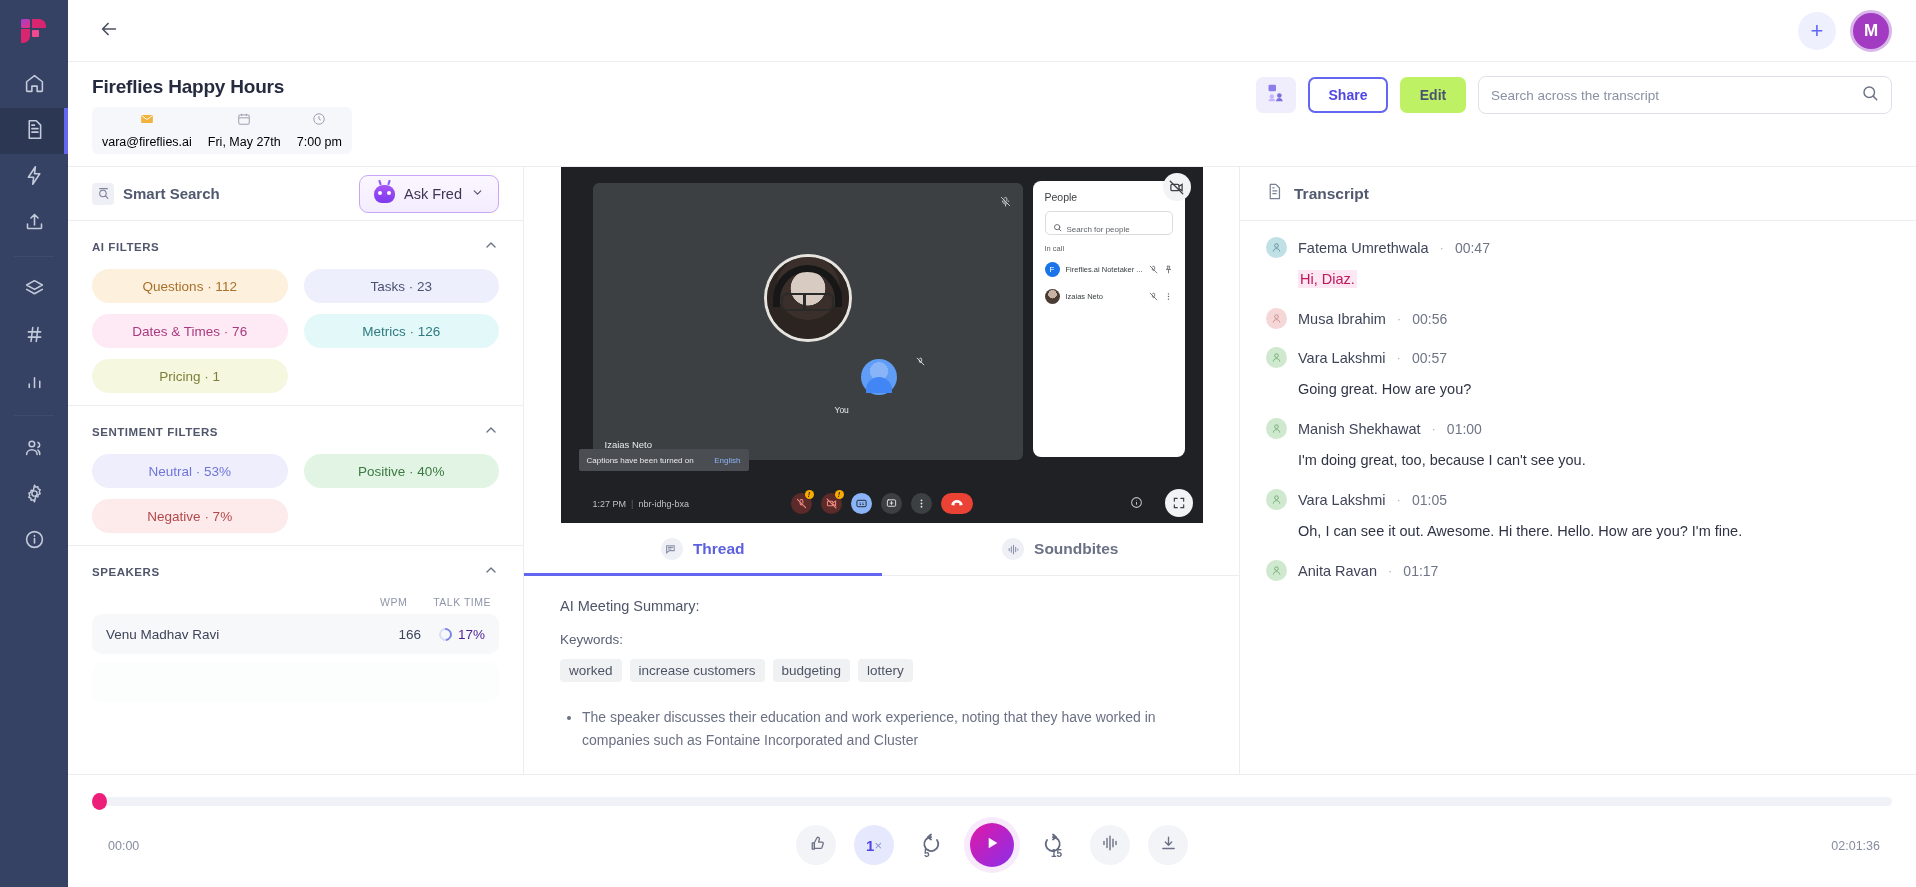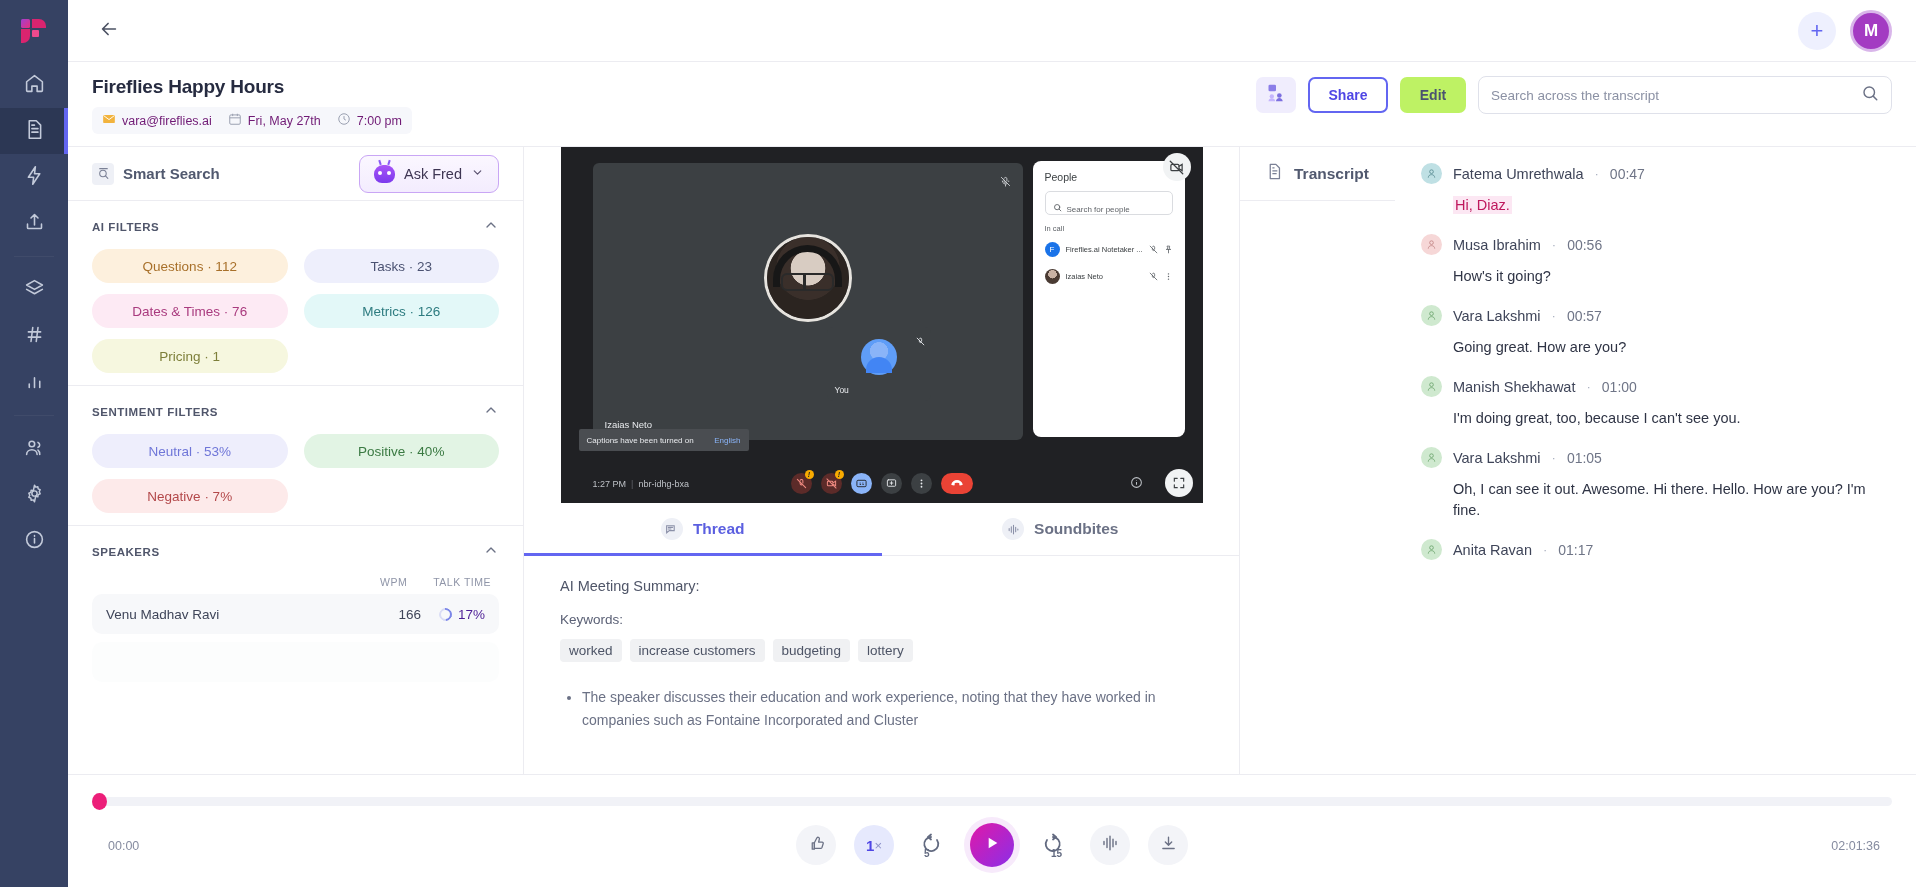--- a/index.html
+++ b/index.html
@@ -60,21 +60,21 @@
   
   .meet-head {
     padding: 14px 24px 12px 24px; border-bottom: 1px solid #ececf1; flex: 0 0 auto;
     display: flex; align-items: flex-start; justify-content: space-between;
   }
   .meet-title { font-size: 19px; font-weight: 700; color: #262b40; letter-spacing: -.2px; }
   .meet-meta {
     margin-top: 9px; display: inline-flex; align-items: center; gap: 6px;
     background: #f6f7fb; border-radius: 6px; padding: 5px 10px;
   }
-  .meta-chip { display: inline-flex; align-items: center; gap: 6px; font-size: 12.5px; color: #701a75; }
+  .meta-chip { display: inline-flex; align-items: center; gap: 6px; font-size: 12.5px; color: #000000; flex-direction: column; }
   .meta-chip + .meta-chip { margin-left: 10px; }
   .meet-actions { display: flex; align-items: center; gap: 12px; }
   .icon-sq {
     width: 40px; height: 36px; border-radius: 7px; background: #f0edfd;
     display: flex; align-items: center; justify-content: center; cursor: pointer;
   }
   .btn-share {
     min-width: 80px; height: 36px; border-radius: 7px; border: 2px solid #6366f1;
     background: #fff; color: #4f46e5; font-weight: 700; font-size: 14px;
     display: flex; align-items: center; justify-content: center; cursor: pointer;
@@ -252,21 +252,21 @@
 
   .thread-body { padding: 22px 36px 0 36px; overflow:hidden; flex:1; min-height:0; }
   .t-h { font-size:14.5px; color:#4f5568; margin-bottom:18px; }
   .t-sub { font-size:13.5px; color:#5b6176; margin-bottom:12px; }
   .kw-row { display:flex; gap:8px; flex-wrap:wrap; margin-bottom:24px; }
   .kw { background:#f0f1f3; border-radius:4px; padding:4px 9px; font-size:13.5px; color:#4d5466; cursor:pointer; }
   .t-ul { padding-left: 22px; }
   .t-ul li { font-size:14px; color:#6b7185; line-height:1.62; }
 
   
-  .panel-right { width: 676px; flex: 0 0 676px; display:flex; flex-direction:row; background:#fff; min-height:0; }
+  .panel-right { width: 676px; flex: 0 0 676px; display:flex; flex-direction:column; background:#fff; min-height:0; }
   .tr-head { height:54px; display:flex; align-items:center; gap:11px; padding:0 26px;
              border-bottom:1px solid #ececf1; flex:0 0 54px; }
   .tr-title { font-size:15.5px; font-weight:700; color:#51596f; }
   .tr-list { flex:1; overflow:hidden; padding: 16px 26px 0 26px; min-height:0; }
   .tr-item { margin-bottom: 18px; }
   .tr-top { display:flex; align-items:center; gap:11px; }
   .tr-av { width:21px; height:21px; border-radius:50%; display:flex; align-items:center; justify-content:center; flex:0 0 21px; }
   .tr-nm { font-size:14.5px; color:#3f4559; }
   .tr-dot { color:#aab0c0; font-size:13px; }
   .tr-ts { font-size:14px; color:#6f7587; }
@@ -787,21 +787,20 @@
               <span class="tr-av" style="background:#f6d7d7">
                 <svg width="11" height="11" viewBox="0 0 24 24" fill="none" stroke="#c58a8a" stroke-width="2">
                     <circle cx="12" cy="8" r="4"></circle>
                     <path d="M5 21c0-4 3.2-6.5 7-6.5s7 2.5 7 6.5"></path>
                   </svg>
               </span>
               <span class="tr-nm">Musa Ibrahim</span>
               <span class="tr-dot">·</span>
               <span class="tr-ts">00:56</span>
             </div>
-            <div class="tr-txt">How's it going?</div>
           </div>
 
           <div class="tr-item">
             <div class="tr-top">
               <span class="tr-av" style="background:#cfe9cf">
                 <svg width="11" height="11" viewBox="0 0 24 24" fill="none" stroke="#72a873" stroke-width="2">
                     <circle cx="12" cy="8" r="4"></circle>
                     <path d="M5 21c0-4 3.2-6.5 7-6.5s7 2.5 7 6.5"></path>
                   </svg>
               </span>

